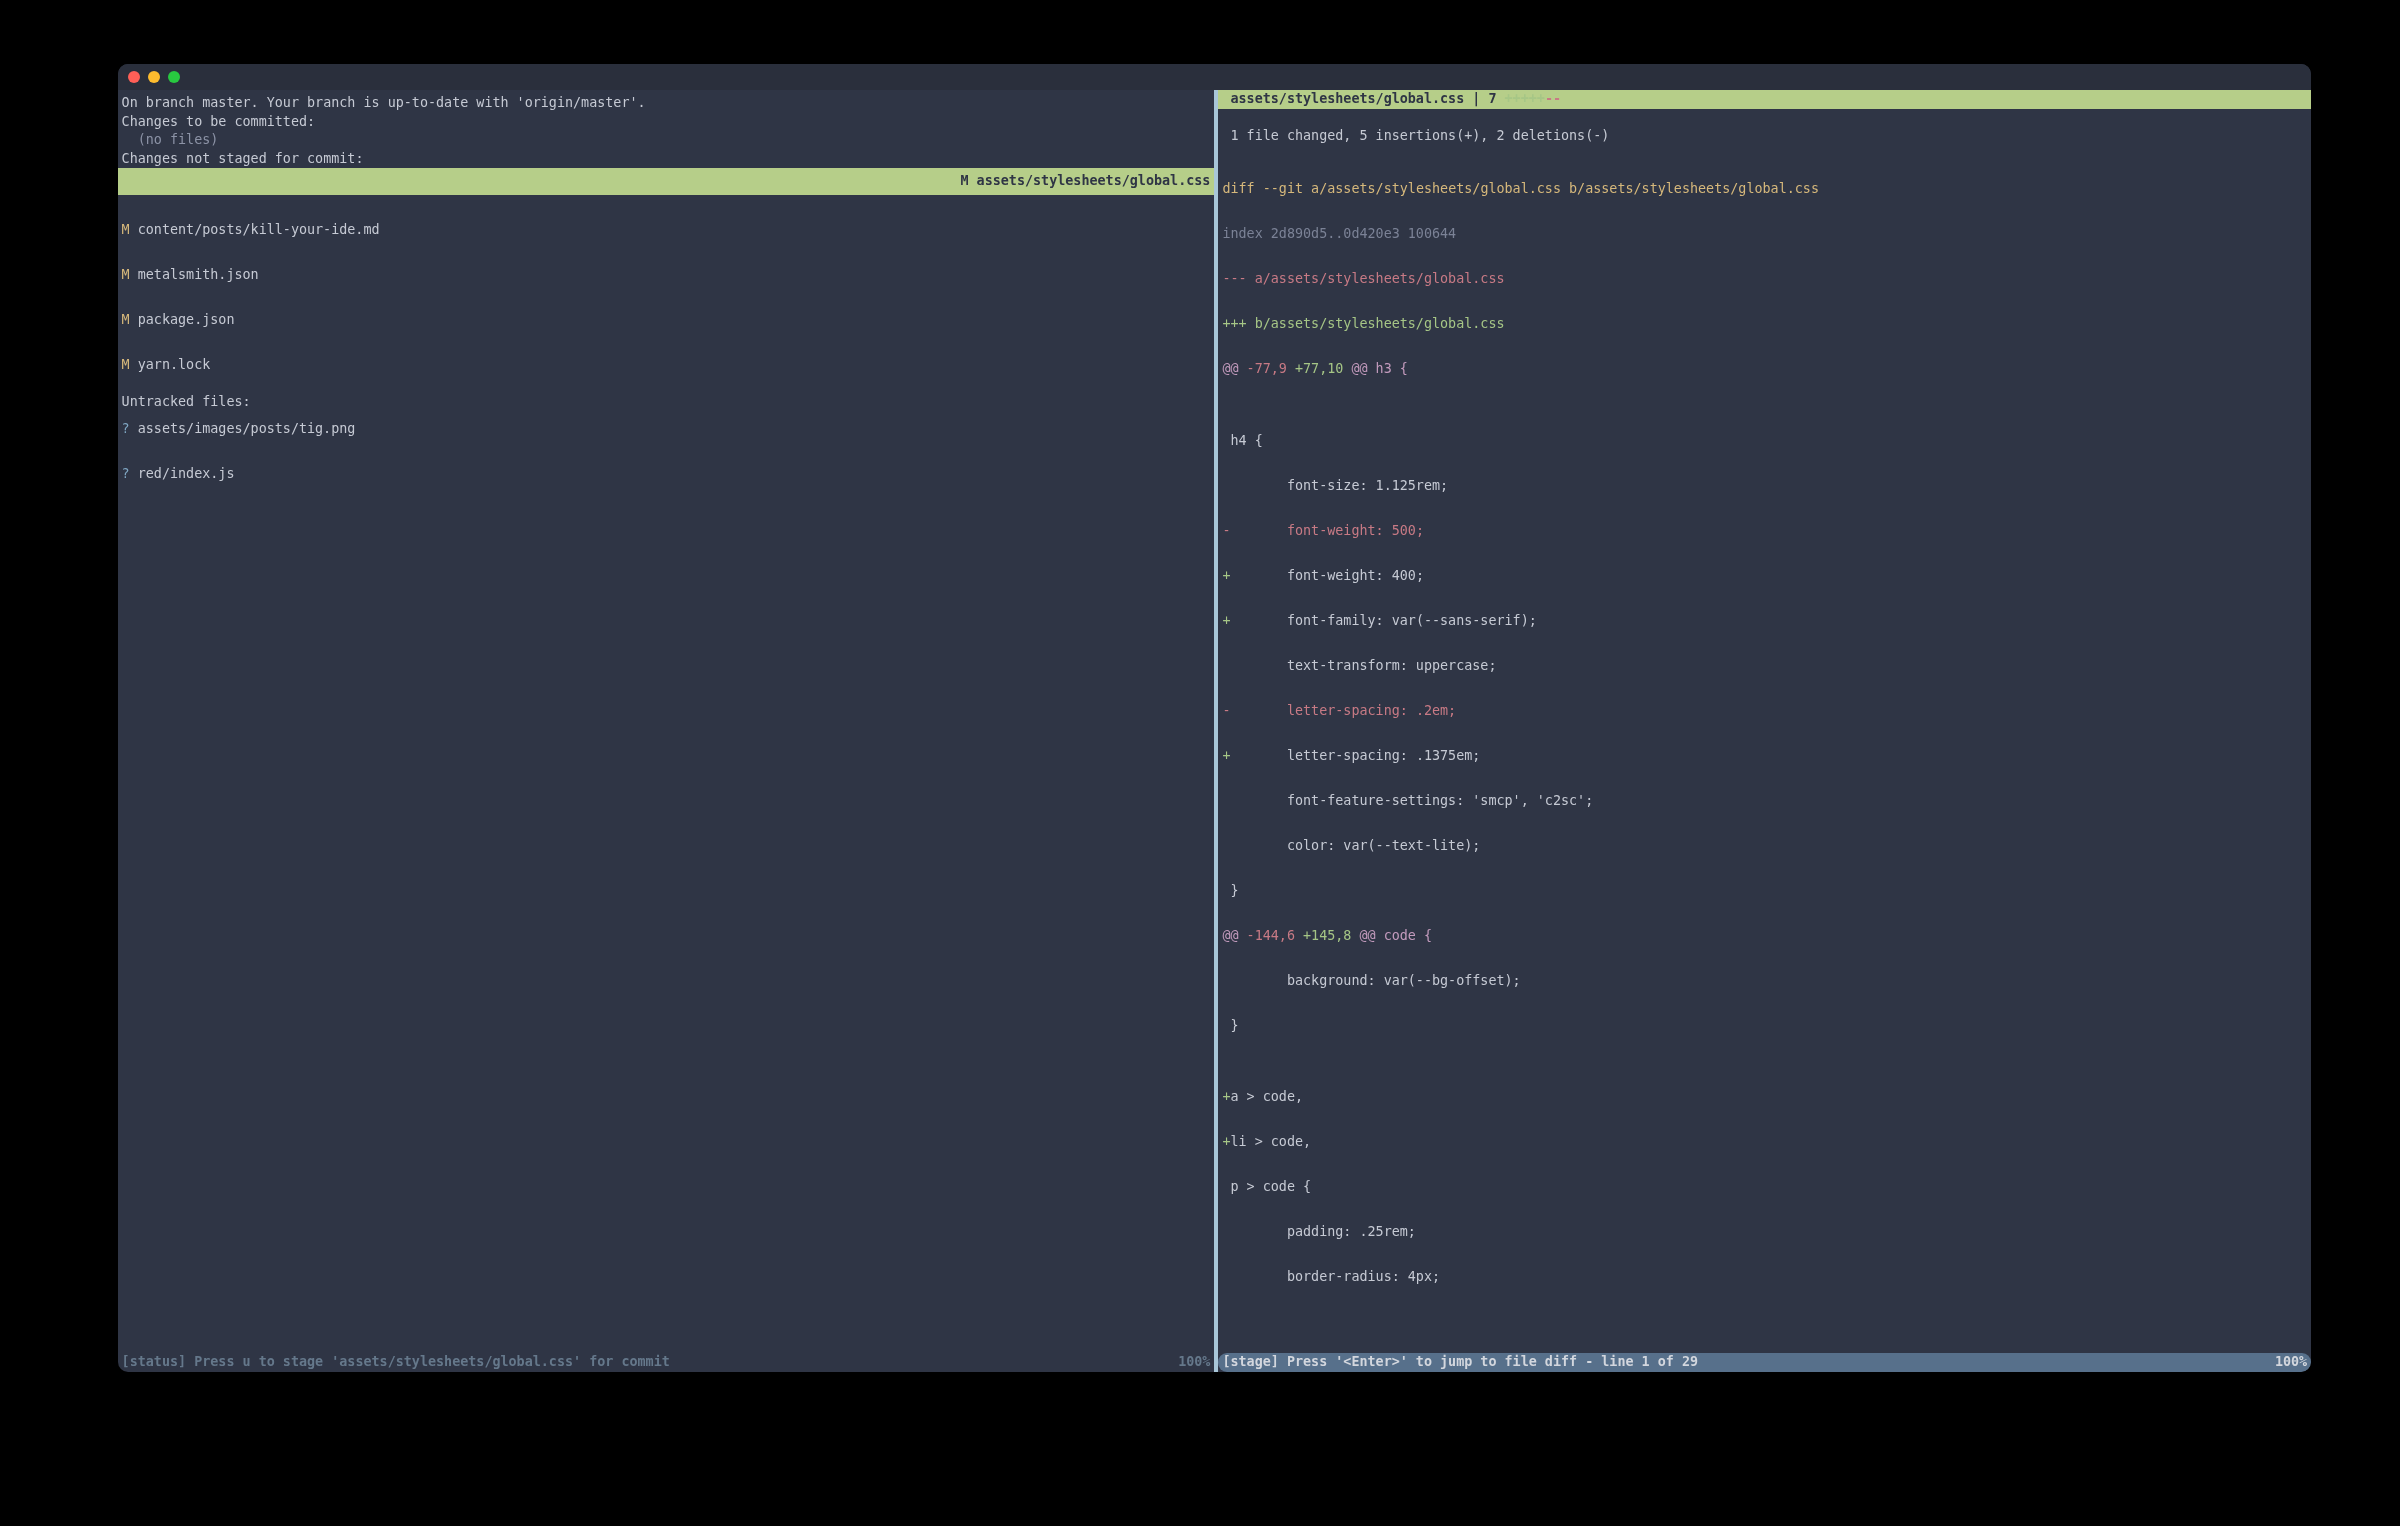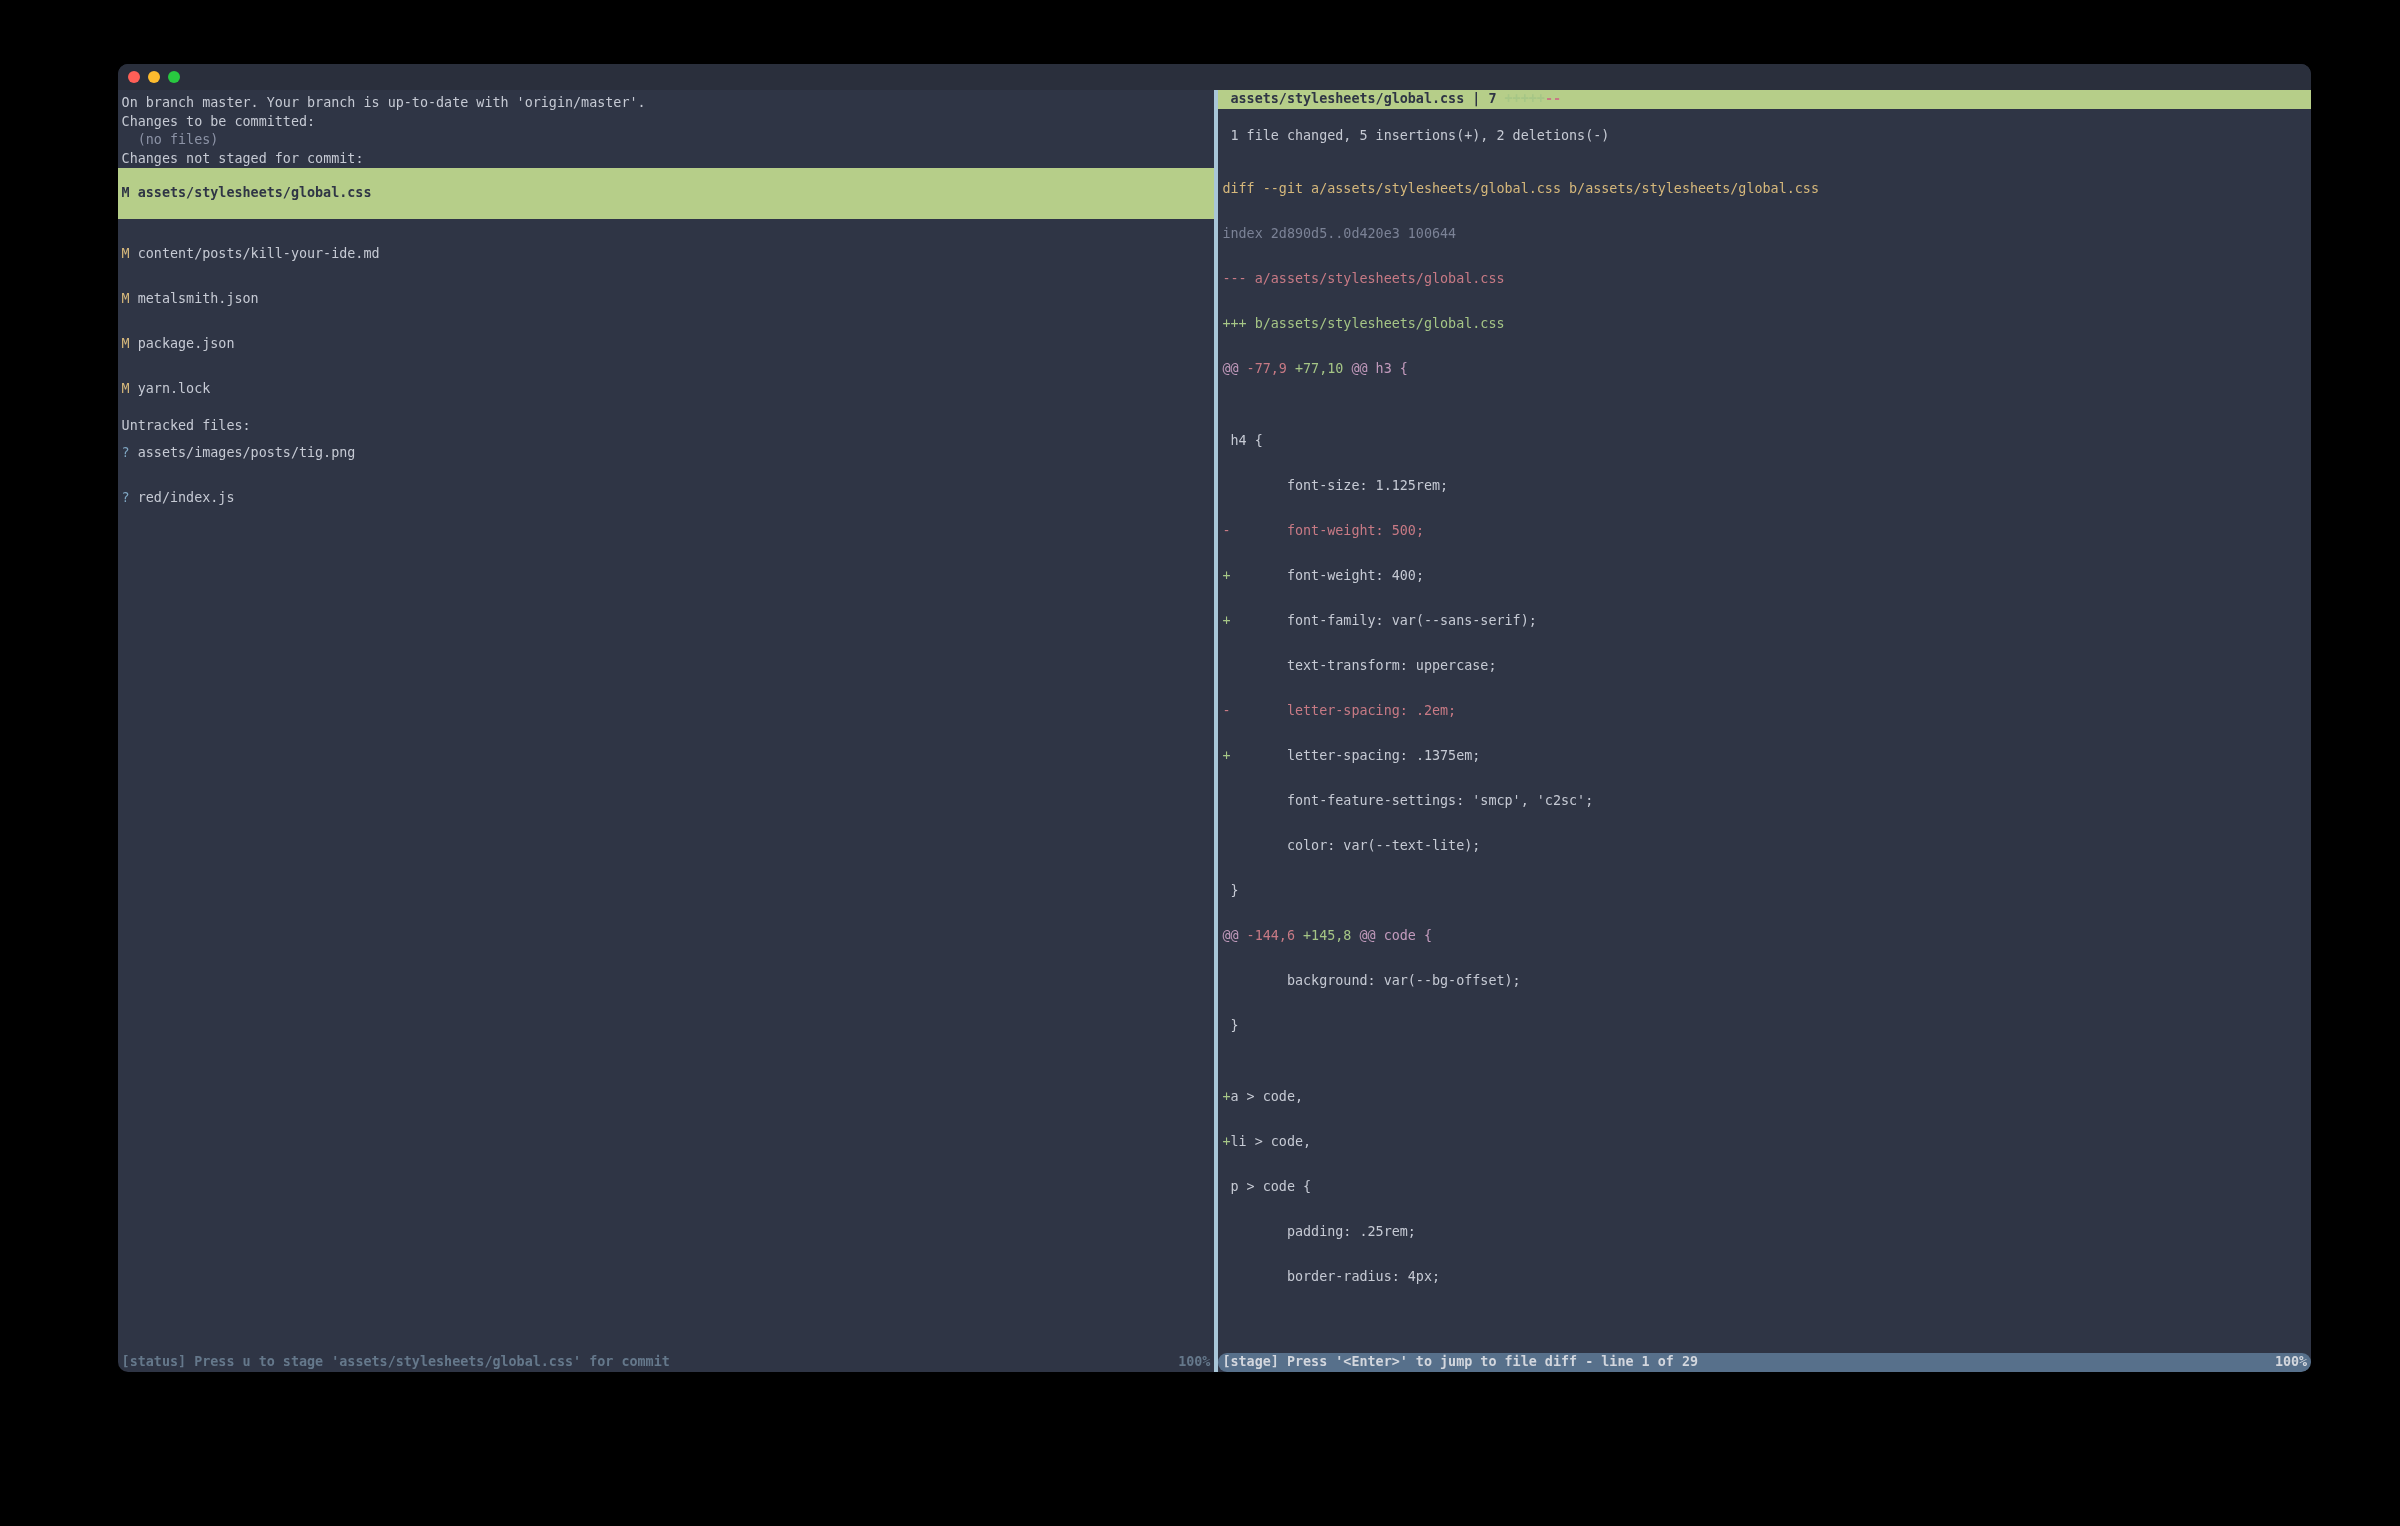--- a/index.html
+++ b/index.html
@@ -67,21 +67,21 @@
   .sb-bold { color: #d3d7de; background: #57708b; font-weight: bold; border-radius: 9px; }
   .hdr-band {
     background: #b6ce89;
     color: #2f3545;
     font-weight: bold;
     display: block;
     margin: -4px -4px 0 -4px;
     padding: 0 4px;
   }
   .row { display: block; margin-top: 8px; }
-  .row.sel { background: #b6ce89; color: #2f3545; font-weight: bold; margin: 0 -4px; padding: 16px 4px; }
+  .row.sel { background: #b6ce89; color: #2f3545; font-weight: bold; margin: 0 -4px; padding: 4px 4px; text-align: right; }
   .marker { display: inline-block; width: 1ch; }
   .marker.m-M { color: #d6b87b; }
   .marker.m-Q { color: #7fa6c2; }
   .dim { color: #8c93a6; }
   .c-orange { color: #d6b87b; }
   .c-red { color: #c87a85; }
   .c-green { color: #a6c686; }
   .c-grey { color: #7b8296; }
   .c-magenta { color: #c39bbd; }
 </style>

